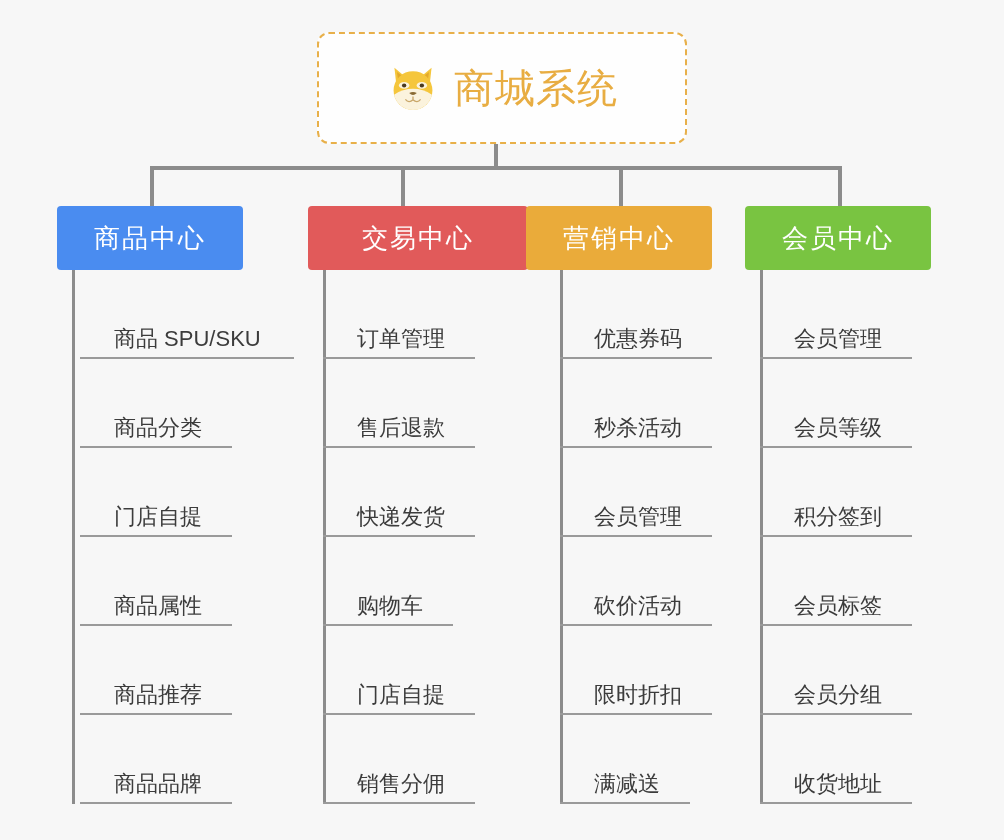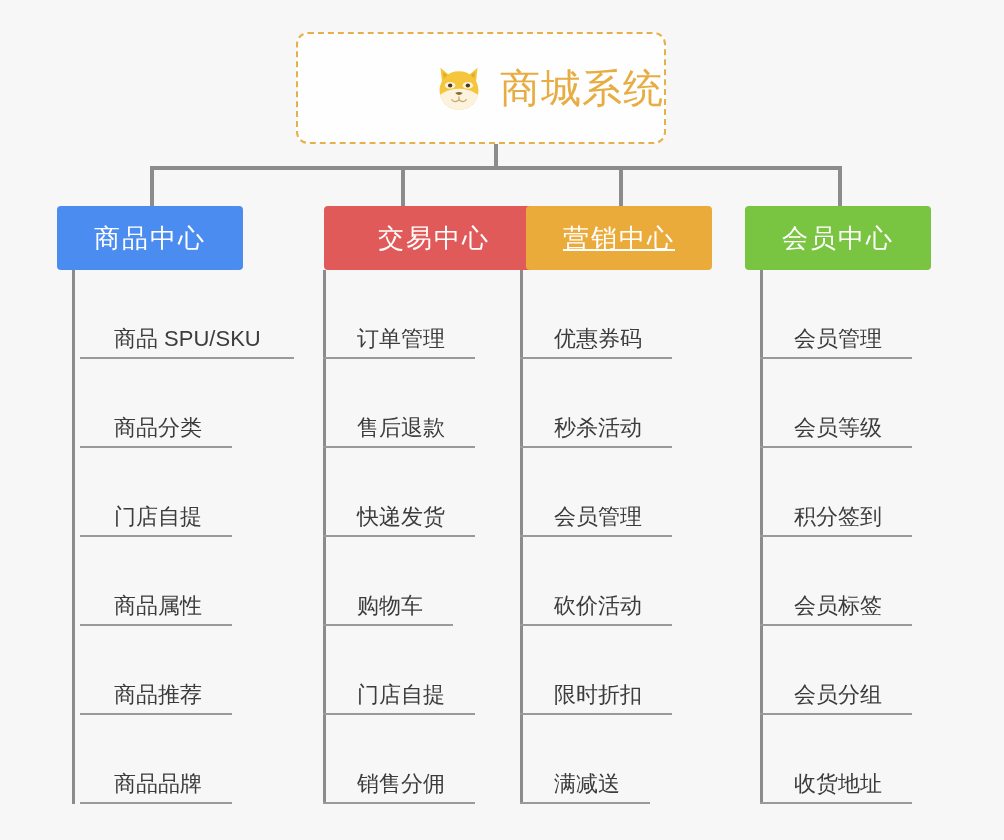--- a/index.html
+++ b/index.html
@@ -16,31 +16,31 @@
   }
   #canvas {
     position: relative;
     width: 1004px;
     height: 840px;
   }
 
   
   .root-node {
     position: absolute;
-    left: 296px;
+    left: 317px;
     top: 32px;
     width: 370px;
     height: 112px;
     box-sizing: border-box;
     background: #fefefe;
     border: 2px dashed #e8b04a;
     border-radius: 12px;
     display: flex;
     align-items: center;
-    justify-content: flex-end;
+    justify-content: center;
     gap: 14px;
   }
   .root-title {
     font-size: 40px;
     color: #e8ad42;
     letter-spacing: 1px;
     line-height: 1;
     white-space: nowrap;
   }
   .shiba-icon {
@@ -151,24 +151,24 @@
   <div class="conn conn-stem"></div>
   <div class="conn conn-bus"></div>
   <div class="conn conn-drop" id="drop-0" style="left: 150px;"></div>
   <div class="conn conn-drop" id="drop-1" style="left: 401px;"></div>
   <div class="conn conn-drop" id="drop-2" style="left: 619px;"></div>
   <div class="conn conn-drop" id="drop-3" style="left: 838px;"></div>
 
   <div class="col-head" id="head-0" style="left: 57px; width: 186px; background: rgb(74, 140, 240);">
     <span>商品中心</span>
   </div>
-  <div class="col-head" id="head-1" style="left: 324px; width: 220px; background: rgb(225, 90, 90);">
+  <div class="col-head" id="head-1" style="left: 308px; width: 220px; background: rgb(225, 90, 90);">
     <span>交易中心</span>
   </div>
-  <div class="col-head" id="head-2" style="left: 526px; width: 186px; background: rgb(234, 171, 58); text-decoration: underline;">
+  <div class="col-head" id="head-2" style="left: 526px; width: 186px; background: rgb(234, 171, 58);">
     <span>营销中心</span>
   </div>
   <div class="col-head" id="head-3" style="left: 745px; width: 186px; background: rgb(121, 196, 65);">
     <span>会员中心</span>
   </div>
 
   <div class="col-body" id="body-0" style="left: 72px; width: 246px; padding-left: 8px;">
     <div class="spine" style="height: 534px;"></div>
   <div class="leaf">
         <span class="leaf-label">商品 SPU/SKU</span>
@@ -215,21 +215,21 @@
       </div>
       <div class="leaf">
         <span class="leaf-label">门店自提</span>
         <span class="leaf-rule" style="width: 152px;"></span>
       </div>
       <div class="leaf">
         <span class="leaf-label">销售分佣</span>
         <span class="leaf-rule" style="width: 152px;"></span>
       </div>
     </div>
-  <div class="col-body" id="body-2" style="left: 520px; width: 246px;">
+  <div class="col-body" id="body-2" style="left: 560px; width: 246px;">
     <div class="spine" style="height: 534px;"></div>
   <div class="leaf">
         <span class="leaf-label">优惠券码</span>
         <span class="leaf-rule" style="width: 152px;"></span>
       </div>
       <div class="leaf">
         <span class="leaf-label">秒杀活动</span>
         <span class="leaf-rule" style="width: 152px;"></span>
       </div>
       <div class="leaf">

